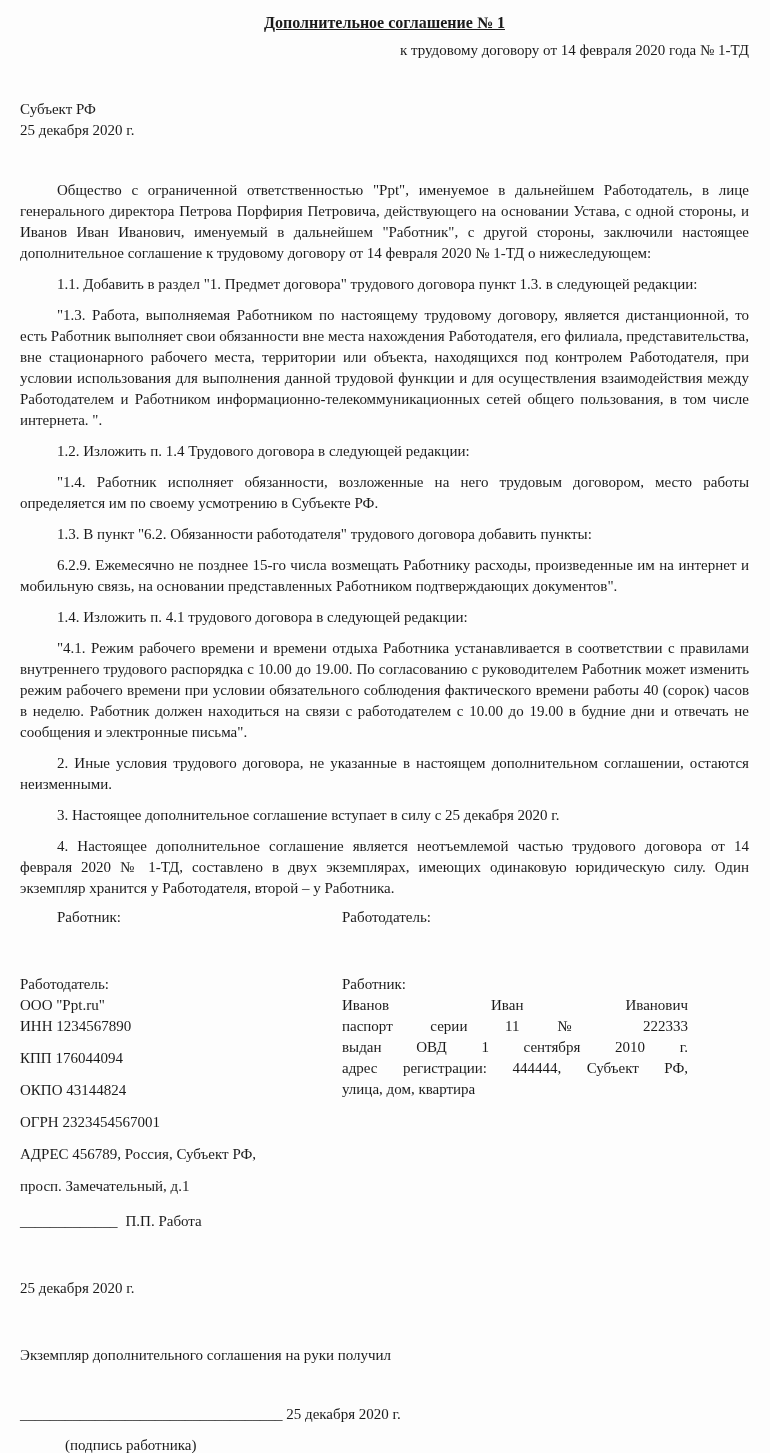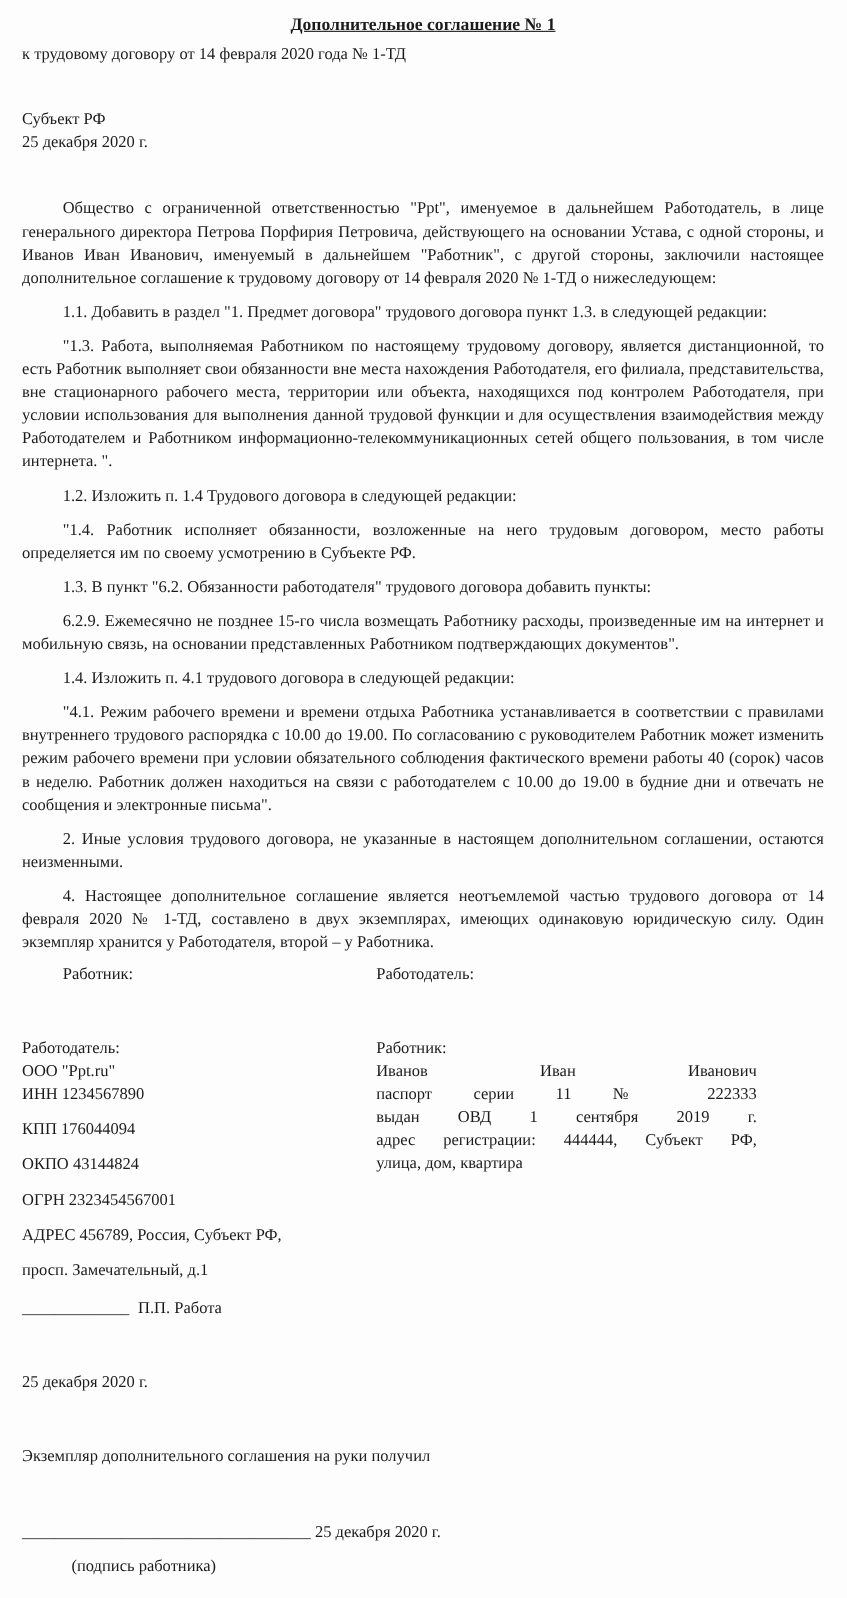--- a/index.html
+++ b/index.html
@@ -17,21 +17,21 @@
   }
   .doc-title {
     margin: 0;
     text-align: center;
     font-size: 16px;
     font-weight: bold;
     text-decoration: underline;
   }
   .doc-subtitle {
     margin-top: 7px;
-    text-align: left;
+    text-align: right;
   }
   .place-date {
     margin-top: 38px;
     display: flex;
     justify-content: space-between;
     flex-direction: column;
   }
   .body-text p {
     margin: 10px 0 0 0;
     text-align: justify;
@@ -56,21 +56,21 @@
   .jline { text-align: justify; text-align-last: justify; }
   .jline.last { text-align-last: left; }
   .sig-row {
     margin-top: 14px;
     display: grid;
     grid-template-columns: 405px 1fr;
   }
   .sig-pair .name { padding-left: 8px; }
   .footer-date { margin-top: 46px; }
   .receipt-text { margin-top: 46px; }
-  .sig-blank-row { margin-top: 48px; font-family: Liberation Serif, serif; }
+  .sig-blank-row { margin-top: 38px; font-family: Liberation Serif, serif; }
   .sig-caption { margin-top: 10px; padding-left: 45px; }
 </style>
 </head>
 <body>
 
 <div class="page">
 
   <h1 class="doc-title">Дополнительное соглашение № 1</h1>
 
   <div class="doc-subtitle">к трудовому договору от 14 февраля 2020 года № 1-ТД</div>
@@ -84,20 +84,21 @@
     <p class="first">Общество с ограниченной ответственностью "Ppt", именуемое в дальнейшем Работодатель, в лице генерального директора Петрова Порфирия Петровича, действующего на основании Устава, с одной стороны, и Иванов Иван Иванович, именуемый в дальнейшем "Работник", с другой стороны, заключили настоящее дополнительное соглашение к трудовому договору от 14 февраля 2020 № 1-ТД о нижеследующем:</p>
     <p>1.1. Добавить в раздел "1. Предмет договора" трудового договора пункт 1.3. в следующей редакции:</p>
     <p>"1.3. Работа, выполняемая Работником по настоящему трудовому договору, является дистанционной, то есть Работник выполняет свои обязанности вне места нахождения Работодателя, его филиала, представительства, вне стационарного рабочего места, территории или объекта, находящихся под контролем Работодателя, при условии использования для выполнения данной трудовой функции и для осуществления взаимодействия между Работодателем и Работником информационно-телекоммуникационных сетей общего пользования, в том числе интернета. ".</p>
     <p>1.2.  Изложить п. 1.4 Трудового договора в следующей редакции:</p>
     <p>"1.4. Работник исполняет обязанности, возложенные на него трудовым договором, место работы определяется им по своему усмотрению в Субъекте РФ.</p>
     <p>1.3. В пункт "6.2. Обязанности работодателя" трудового договора добавить пункты:</p>
     <p>6.2.9. Ежемесячно не позднее 15-го числа возмещать Работнику расходы, произведенные им на интернет и мобильную связь, на основании представленных Работником подтверждающих документов".</p>
     <p>1.4. Изложить п. 4.1 трудового договора в следующей редакции:</p>
     <p>"4.1. Режим рабочего времени и времени отдыха Работника устанавливается в соответствии с правилами внутреннего трудового распорядка с 10.00 до 19.00. По согласованию с руководителем Работник может изменить режим рабочего времени при условии обязательного соблюдения фактического времени работы 40 (сорок) часов в неделю. Работник должен находиться на связи с работодателем с 10.00 до 19.00 в будние дни и отвечать не сообщения и электронные письма".</p>
     <p>2. Иные условия трудового договора, не указанные в настоящем дополнительном соглашении, остаются неизменными.</p>
+    <p>3. Настоящее дополнительное соглашение вступает в силу с 25 декабря 2020 г.</p>
     <p>4. Настоящее дополнительное соглашение является неотъемлемой частью трудового договора от 14 февраля 2020 № 1-ТД, составлено в двух экземплярах, имеющих одинаковую юридическую силу. Один экземпляр хранится у Работодателя, второй –  у Работника.</p>
   </div>
 
   <div class="sig-header">
     <span class="left-cell">Работник:</span>
     <span>Работодатель:</span>
   </div>
 
   <div class="details">
     <div class="employer-col">
@@ -107,21 +108,21 @@
       <div class="employer-line spaced">КПП 176044094</div>
       <div class="employer-line spaced">ОКПО 43144824</div>
       <div class="employer-line spaced">ОГРН 2323454567001</div>
       <div class="employer-line spaced">АДРЕС 456789, Россия, Субъект РФ,</div>
       <div class="employer-line spaced">просп. Замечательный, д.1</div>
     </div>
     <div class="employee-col">
       <div>Работник:</div>
       <div class="jline">Иванов Иван Иванович</div>
       <div class="jline">паспорт серии 11 № 222333</div>
-      <div class="jline">выдан ОВД 1 сентября 2019 г.</div>
+      <div class="jline">выдан ОВД 1 сентября 2010 г.</div>
       <div class="jline">адрес регистрации: 444444, Субъект РФ,</div>
       <div class="jline last">улица, дом, квартира</div>
     </div>
   </div>
 
   <div class="sig-row">
     <div class="sig-pair">
       <span>_____________</span><span class="name">П.П. Работа</span>
     </div>
   </div>

